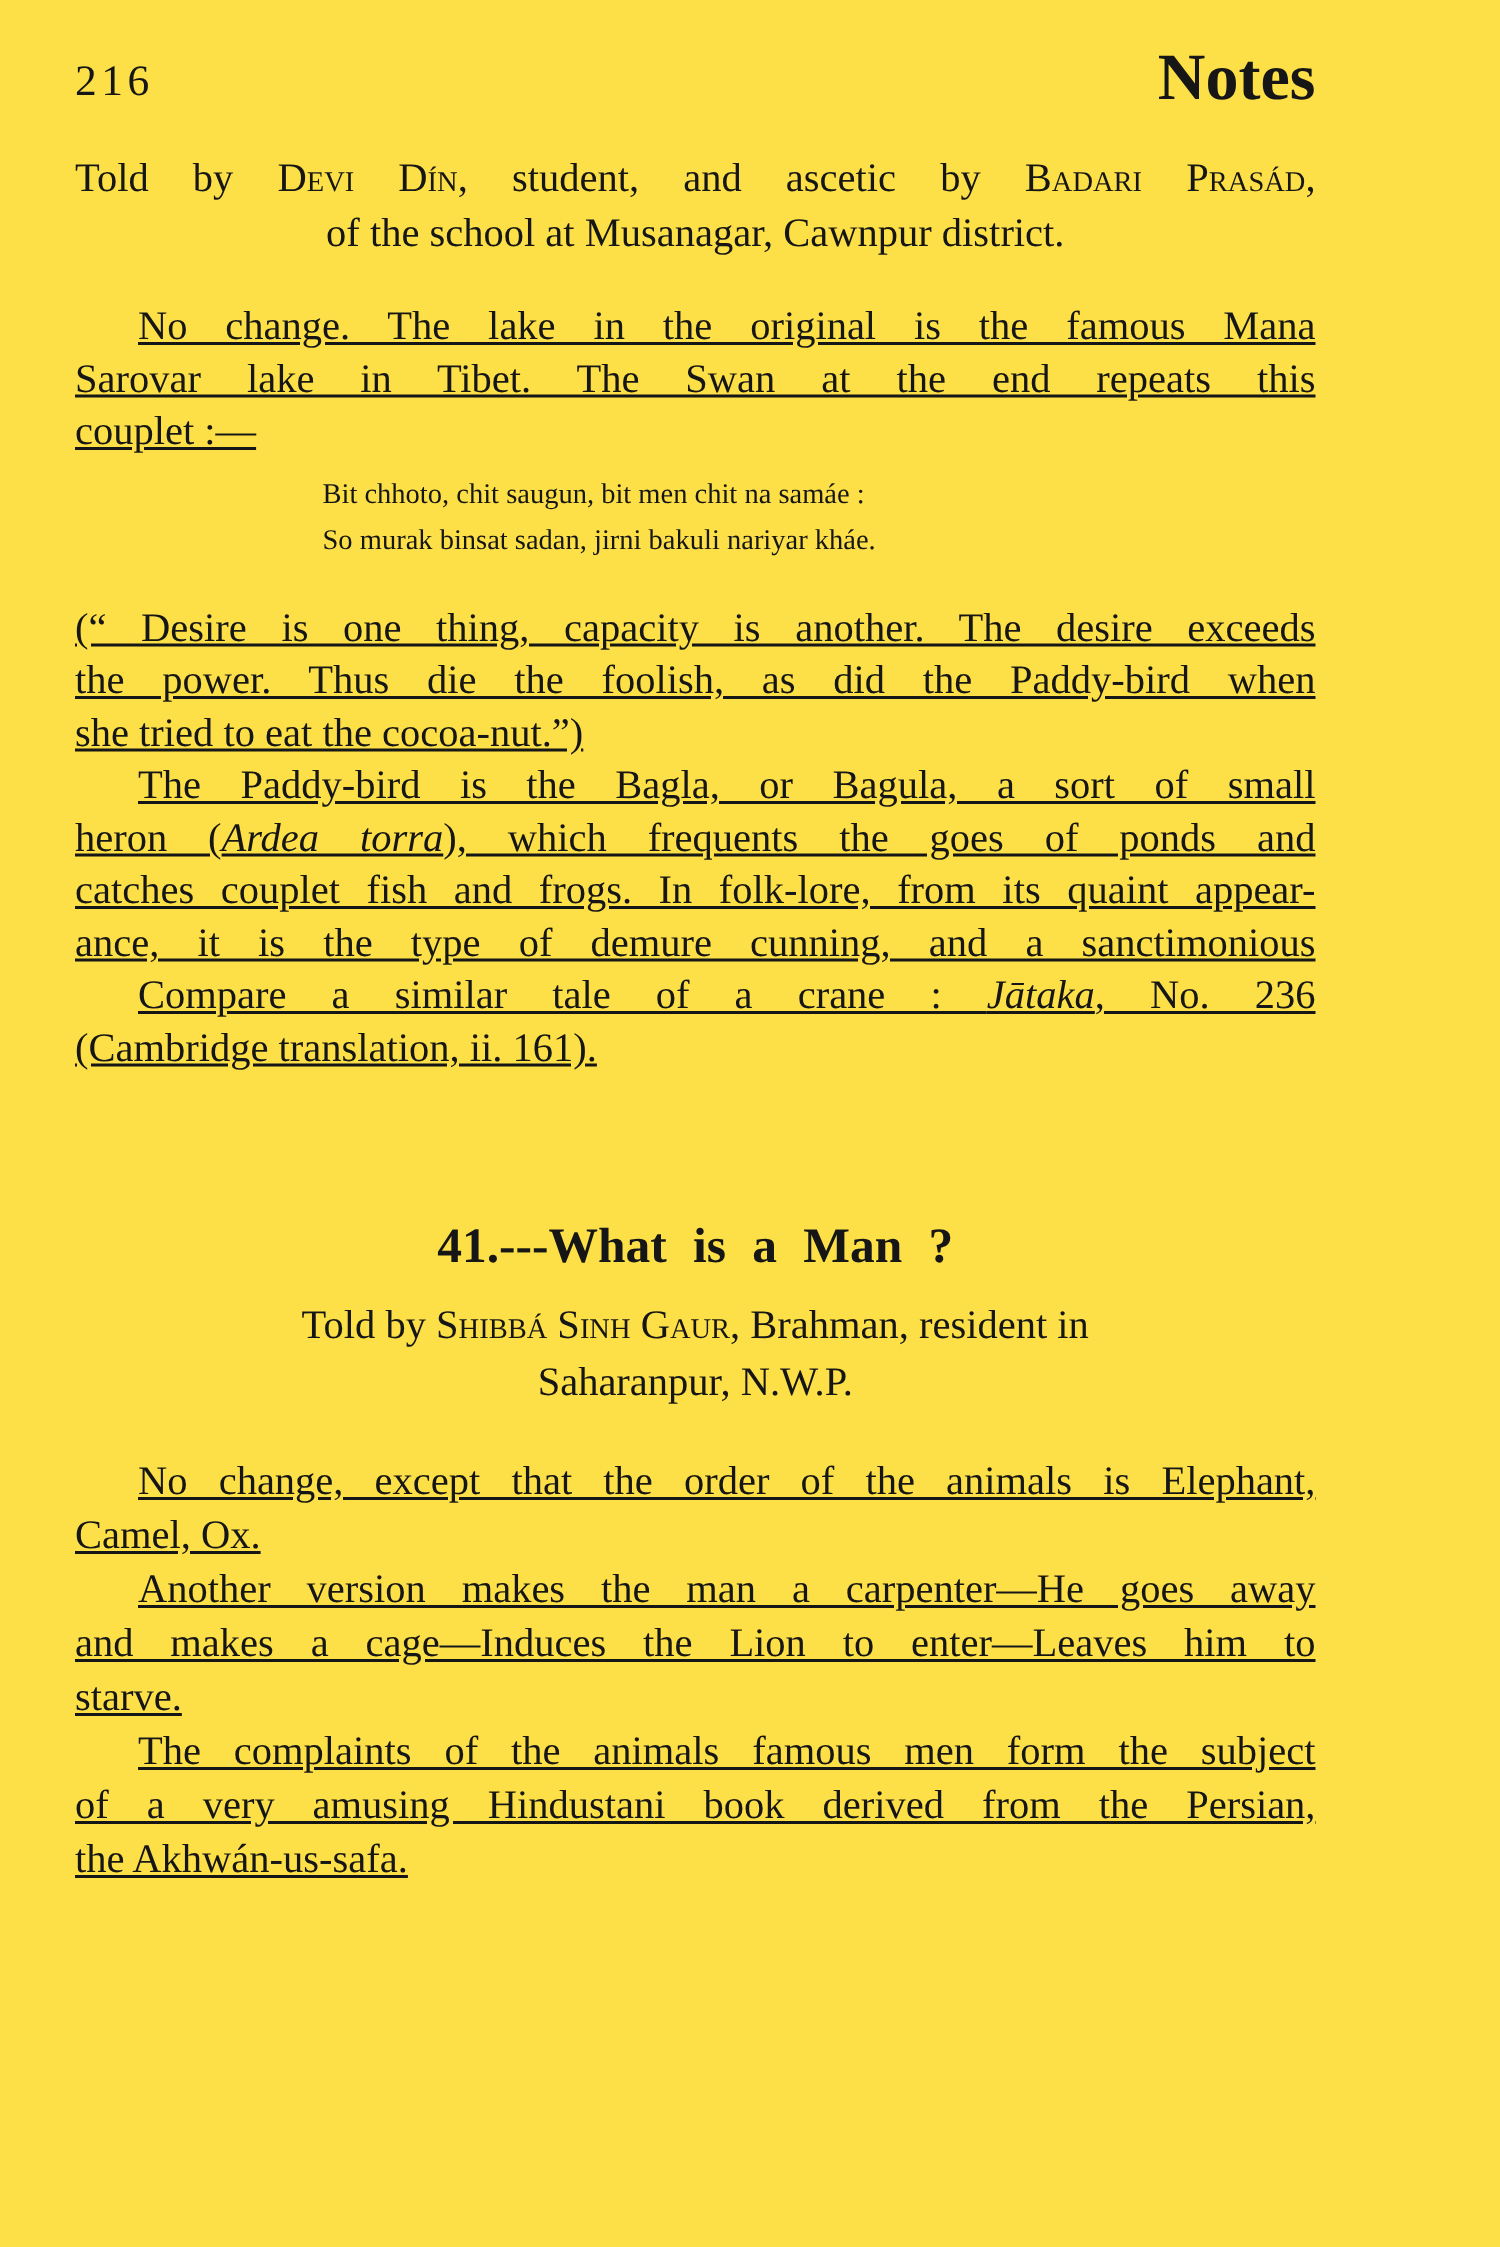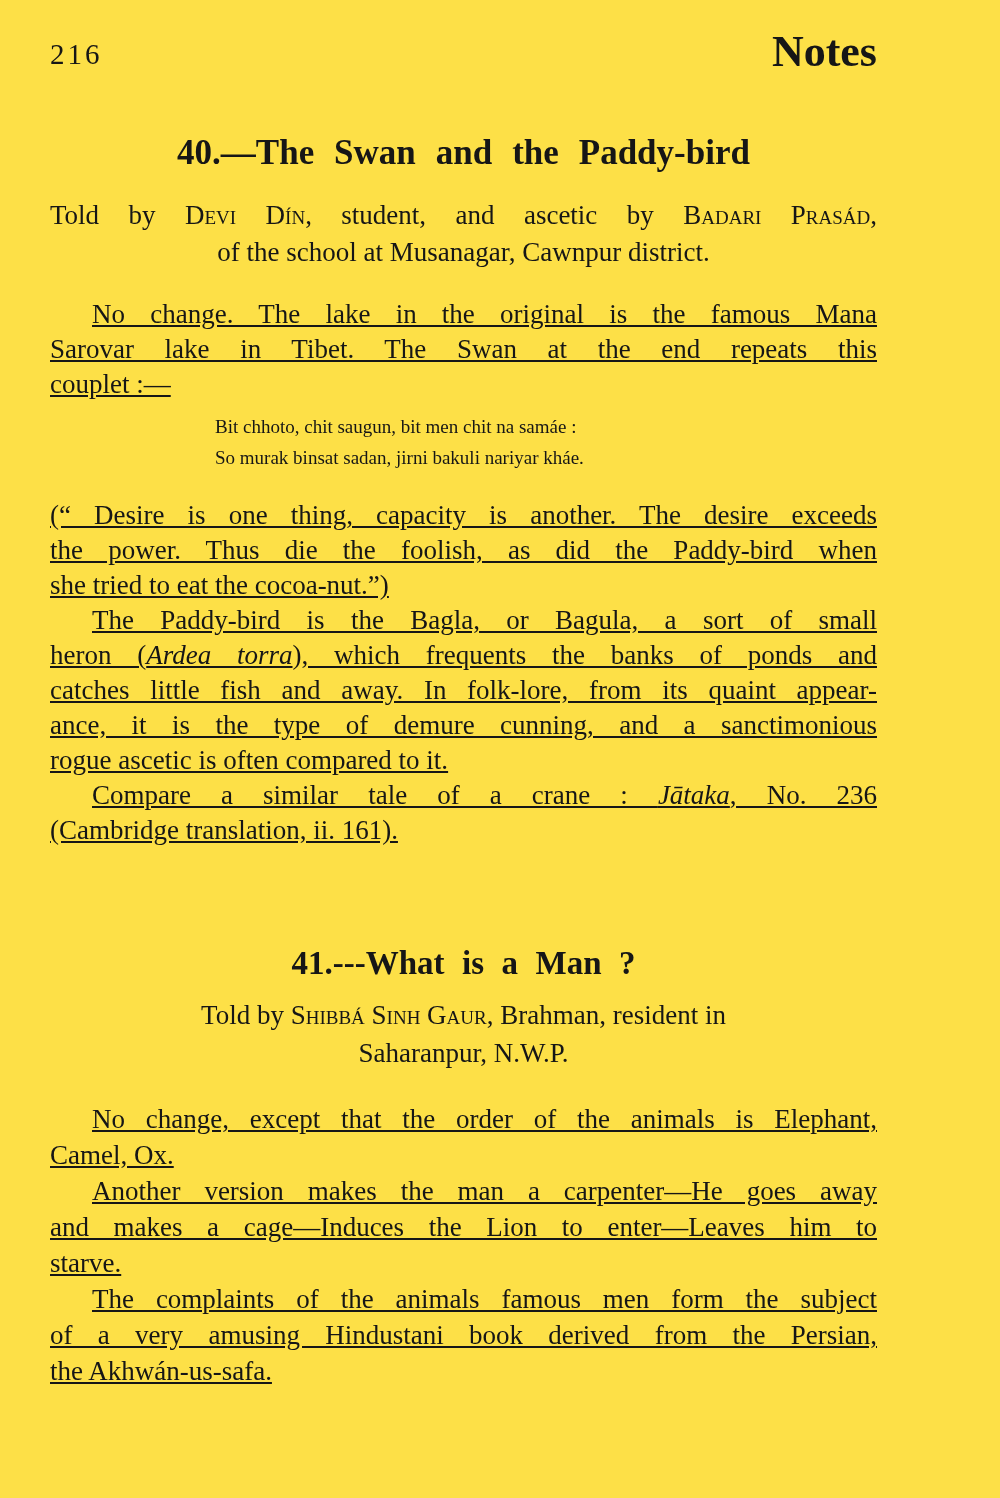--- a/index.html
+++ b/index.html
@@ -69,21 +69,20 @@
 <body>
 
 <div class="page">
   <div class="textblock">
 
     <div class="header">
       <span class="pagenum">216</span>
       <span class="running-title">Notes</span>
     </div>
 
-    <h1 class="sec-heading h40">40.—The Swan and the Paddy-bird</h1>
 
     <div class="attribution attr40">
       <div class="attr-line-justify"><span>Told by </span><span class="sc">Devi Dín</span><span>, student, and ascetic by </span><span class="sc">Badari Prasád</span><span>,</span></div>
       <div class="attr-line-center">of the school at Musanagar, Cawnpur district.</div>
     </div>
 
     <div class="bodytext lh35">
       <p class="para mt26">
         <span class="line fill indent" style="display:block">No change.  The lake in the original is the famous Mana</span>
         <span class="line fill" style="display:block">Sarovar lake in Tibet.  The Swan at the end repeats this</span>
@@ -96,24 +95,23 @@
       </div>
 
       <p class="para mt25">
         <span class="line fill" style="display:block">(“ Desire is one thing, capacity is another.  The desire exceeds</span>
         <span class="line fill" style="display:block">the power.  Thus die the foolish, as did the Paddy-bird when</span>
         <span class="line" style="display:block">she tried to eat the cocoa-nut.”)</span>
       </p>
 
       <p class="para">
         <span class="line fill indent" style="display:block">The Paddy-bird is the Bagla, or Bagula, a sort of small</span>
-        <span class="line fill" style="display:block"><span>heron (</span><span class="it">Ardea torra</span><span>), which frequents the banks of ponds and</span></span>
-        <span class="line fill" style="display:block">catches little fish and away.  In folk-lore, from its quaint appear-</span>
+        <span class="line fill" style="display:block"><span>heron (</span><span class="it">Ardea torra</span><span>), which frequents the goes of ponds and</span></span>
+        <span class="line fill" style="display:block">catches couplet fish and frogs.  In folk-lore, from its quaint appear-</span>
         <span class="line fill" style="display:block">ance, it is the type of demure cunning, and a sanctimonious</span>
-        <span class="line" style="display:block">rogue ascetic is often compared to it.</span>
       </p>
 
       <p class="para">
         <span class="line fill indent" style="display:block"><span>Compare a similar tale of a crane : </span><span class="it">Jātaka</span><span>, No. 236</span></span>
         <span class="line" style="display:block">(Cambridge translation, ii. 161).</span>
       </p>
     </div>
 
     <h1 class="sec-heading h41">41.---What is a Man ?</h1>
 

